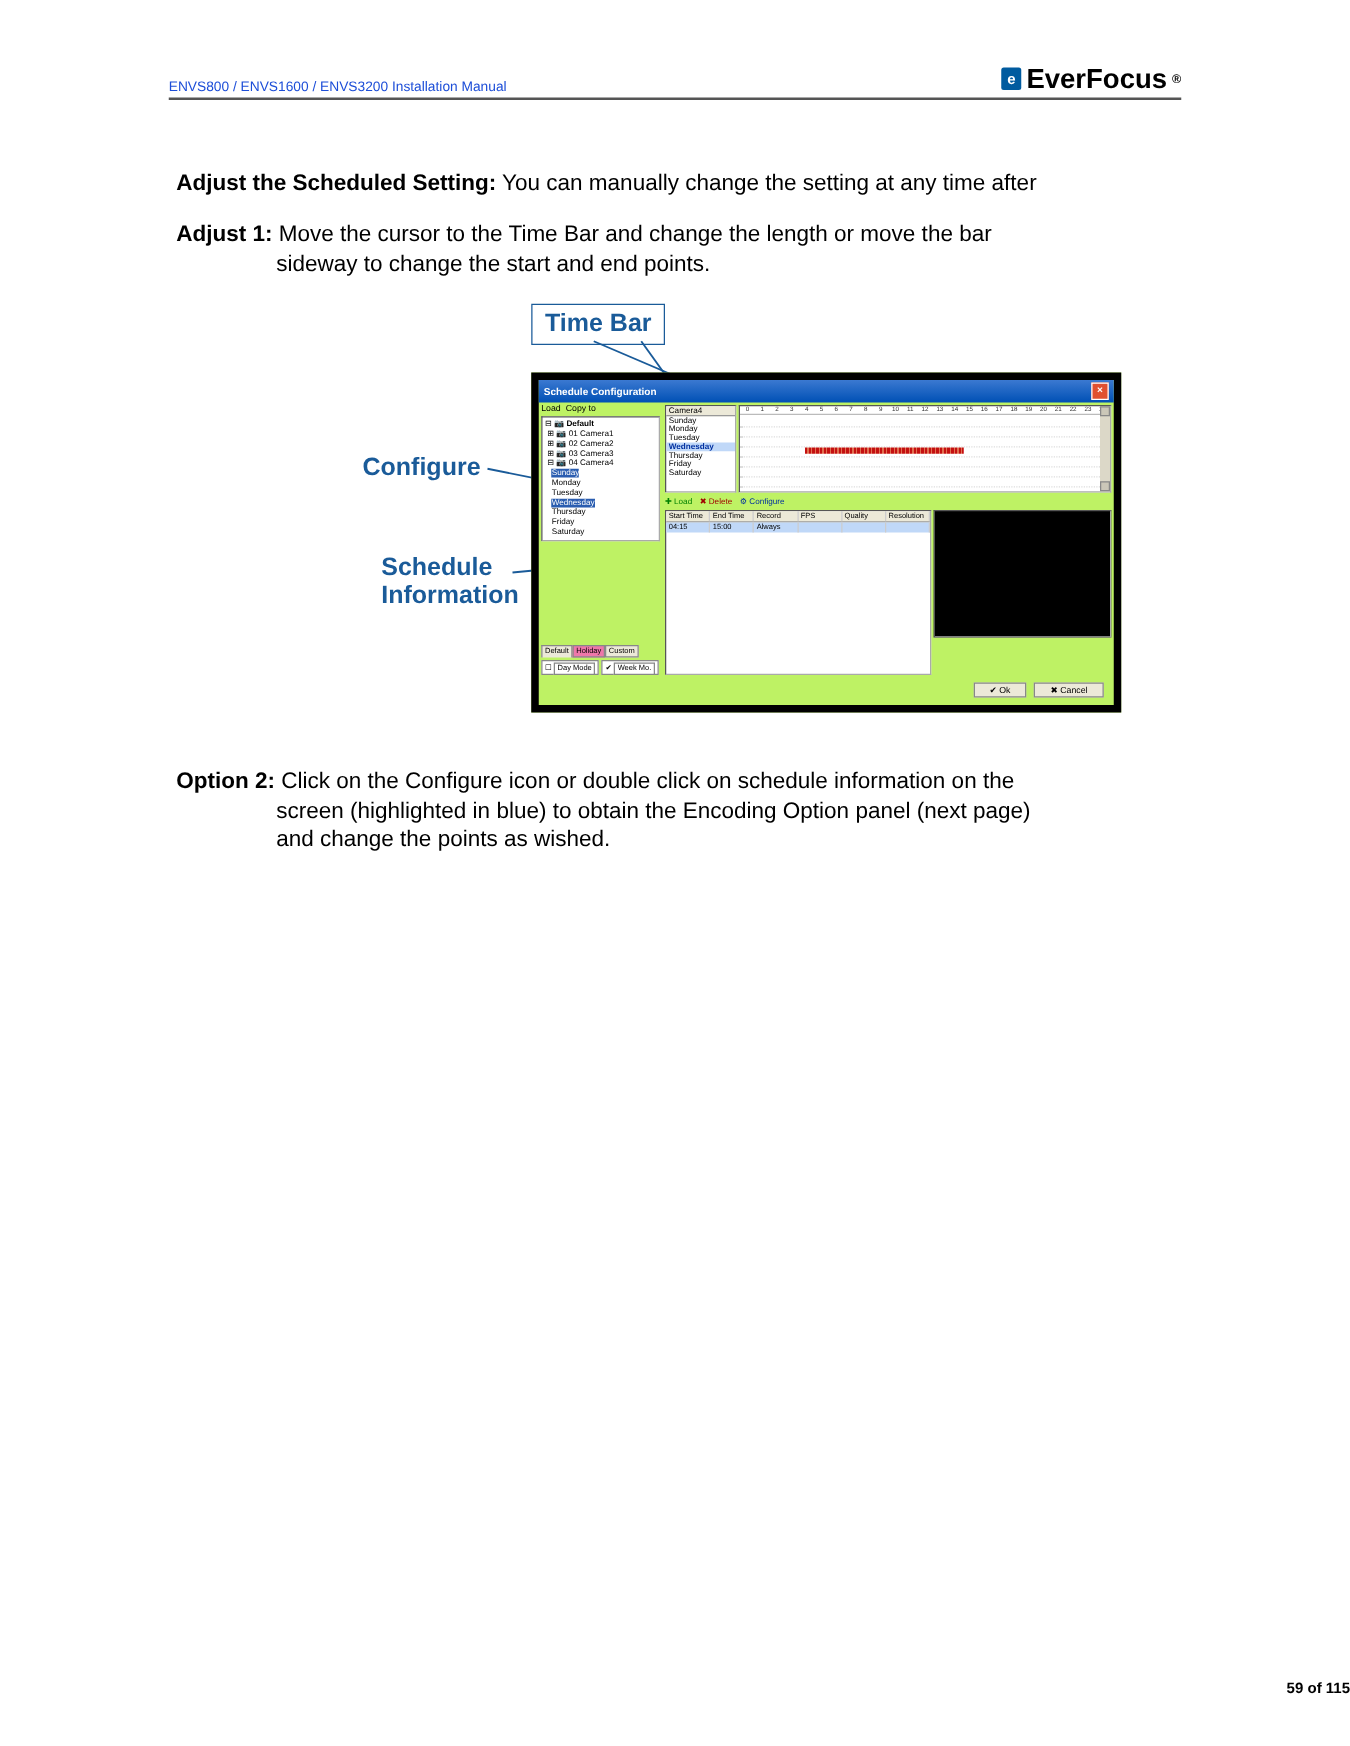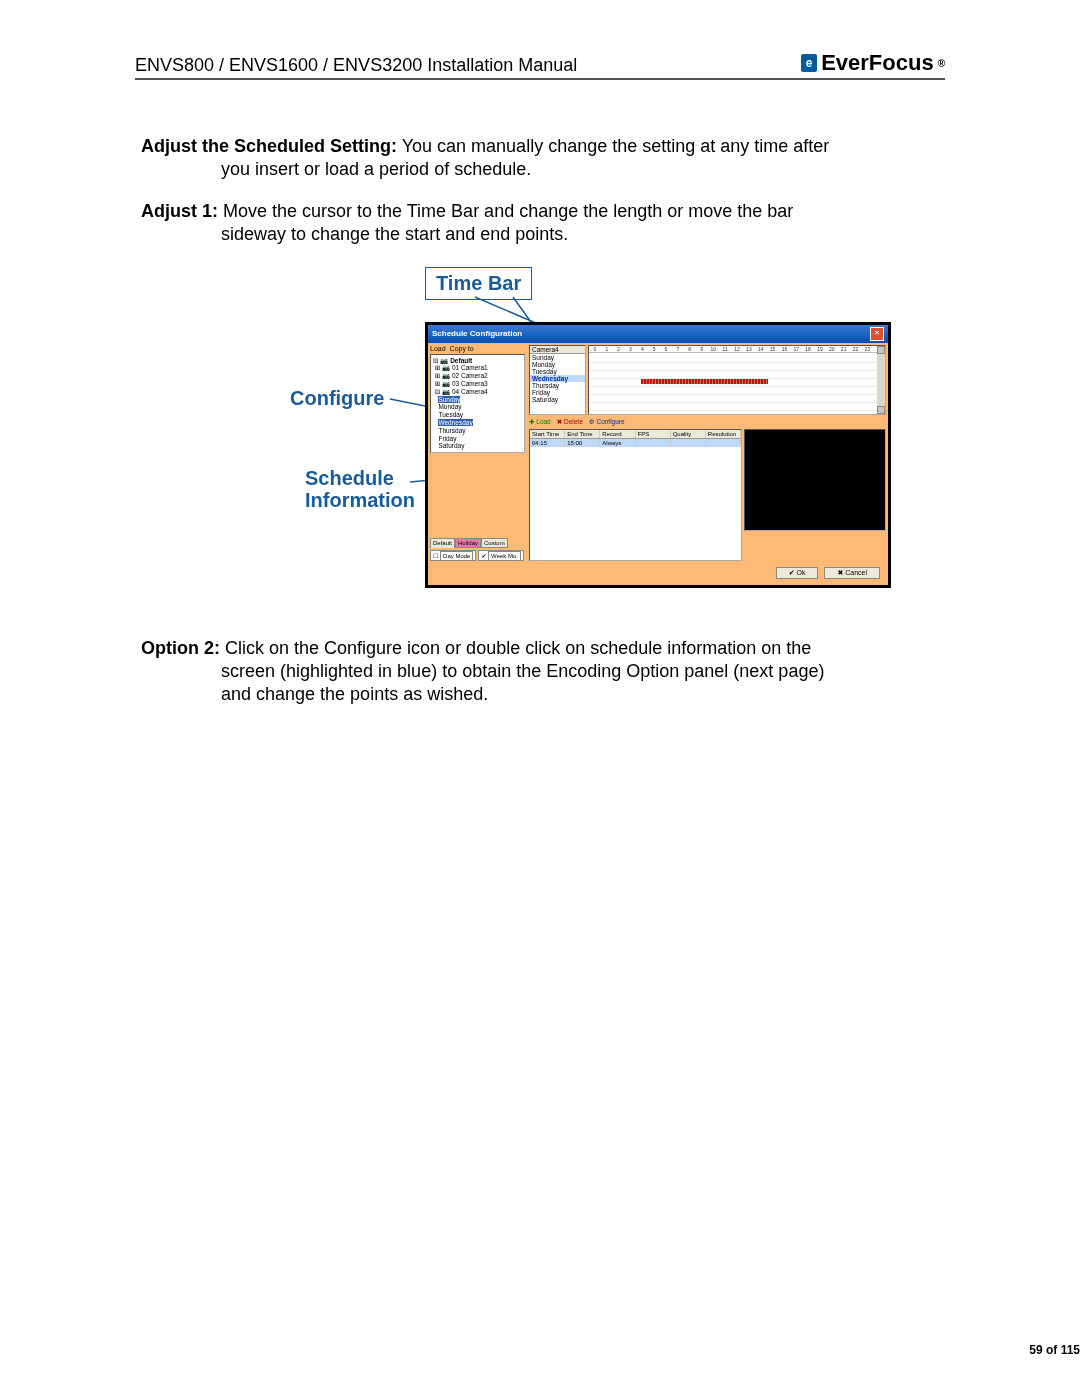--- a/index.html
+++ b/index.html
@@ -19,22 +19,22 @@
   }
   .topbar {
     display: flex;
     justify-content: space-between;
     align-items: flex-end;
     border-bottom: 2px solid #555;
     padding-bottom: 2px;
     margin-bottom: 55px;
   }
   .doc-title {
-    font-size: 18px;
-    color: #000000;
+    font-size: 11px;
+    color: #1d4ed8;
   }
   .brand {
     font-size: 22px;
     font-weight: bold;
     letter-spacing: 0;
     display: flex;
     align-items: center;
     gap: 4px;
   }
   .brand-icon {
@@ -74,22 +74,22 @@
   .callout.schedinfo { left: 170px; top: 200px; line-height:1.1; text-align:left;}
   svg.arrows {
     position: absolute;
     left: 0; top: 0; width: 100%; height: 100%;
     pointer-events: none;
   }
   .window {
     position: absolute;
     left: 290px; top: 55px;
     width: 460px; height: 260px;
-    background: #fdba74;
-    border: 3px solid #000000;
+    background: #bef264;
+    border: 6px solid #000000;
     font-size: 7px;
     font-family: Tahoma, Arial, sans-serif;
     color: #000;
   }
   .win-title {
     height: 16px;
     background: linear-gradient(#3b79d1,#0050b5);
     color: #fff;
     font-weight: bold;
     padding: 1px 4px;
@@ -174,21 +174,20 @@
     <span class="brand">
       <span class="brand-icon">e</span>
       <span>EverFocus</span>
         <sup>®</sup>
     </span>
   </div>
 
   <div class="body-text">
     <p>
       <span class="lead">Adjust the Scheduled Setting:</span><span> You can manually change the setting at any time after</span><br>
-      <span class="indent">you insert or load a period of schedule.</span>
     </p>
     <p>
       <span class="lead">Adjust 1:</span><span> Move the cursor to the Time Bar and change the length or move the bar</span><br>
       <span class="indent">sideway to change the start and end points.</span>
     </p>
   </div>
 
   <div class="figure-area">
     <div class="callout timebar">Time Bar</div>
     <div class="callout configure">Configure</div>

